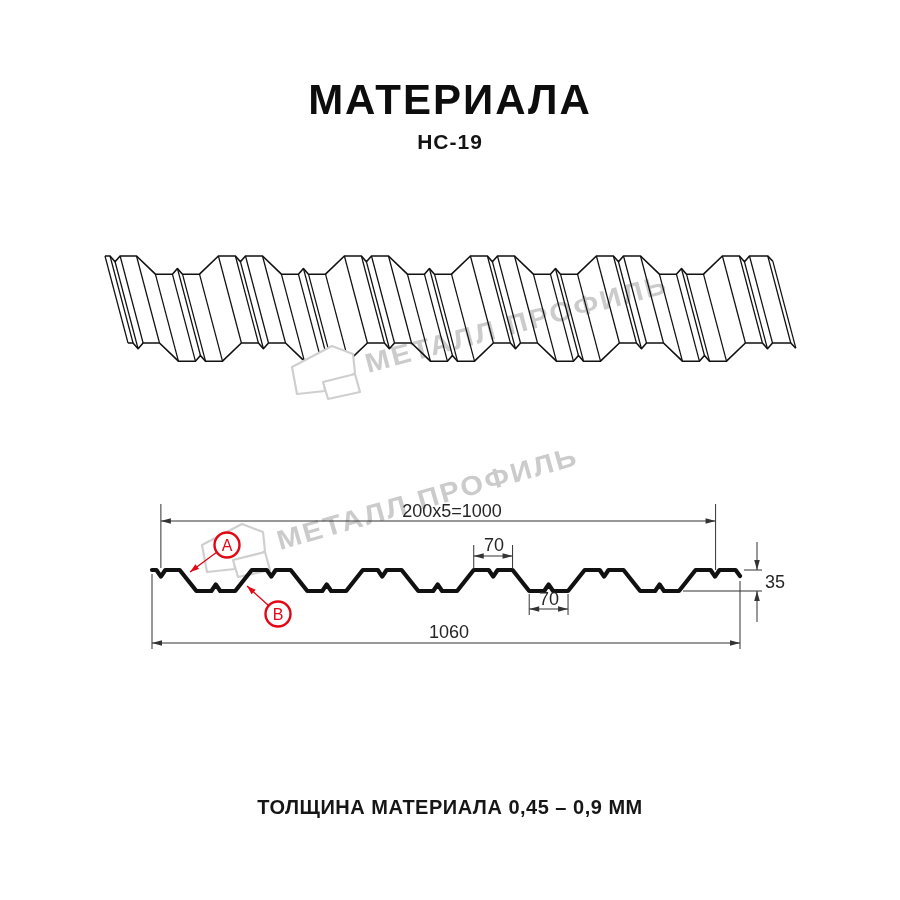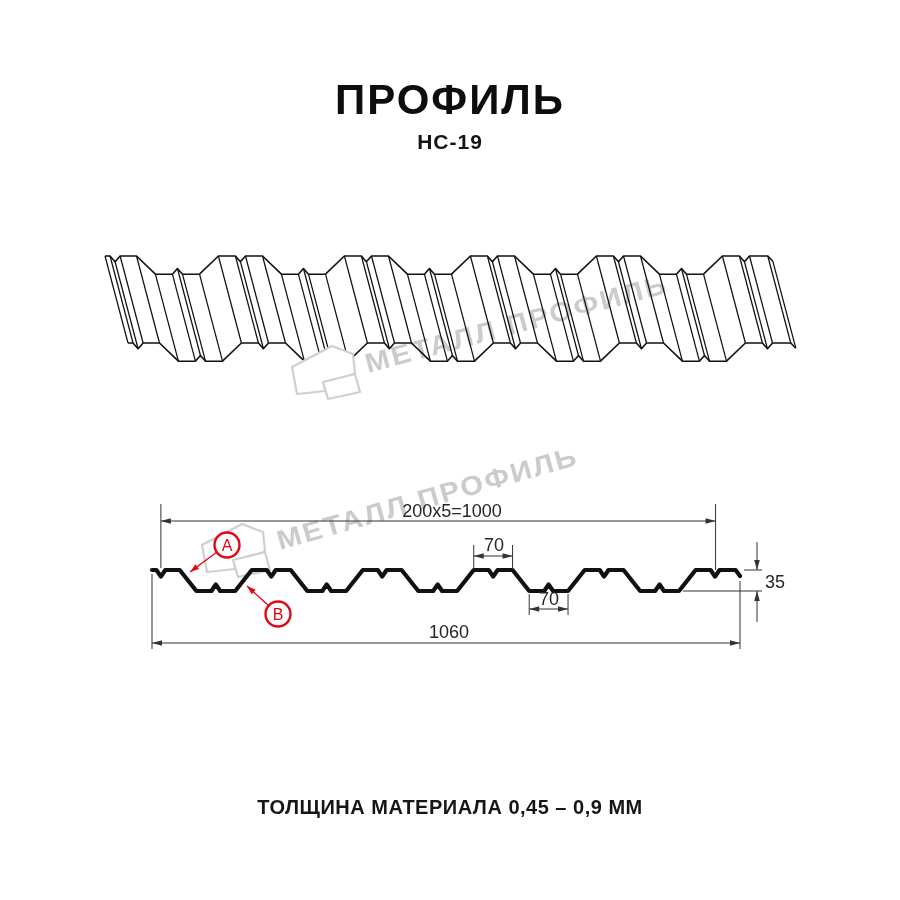--- a/index.html
+++ b/index.html
@@ -15,21 +15,21 @@
           font-size:27px;letter-spacing:2px;fill:#cbcbcb;}
   .dimtxt{font-family:"Liberation Sans","DejaVu Sans",sans-serif;font-size:18px;fill:#262626;}
   .callout-letter{font-family:"Liberation Sans","DejaVu Sans",sans-serif;font-size:16px;}
 </style>
 </head>
 <body>
 
 <div class="page">
 
   <div class="hdr">
-    <div class="title">ПРОФИЛЬ</div>
+    <div class="title">МАТЕРИАЛА</div>
     <div class="subtitle">НС-19</div>
   </div>
 
   <svg id="gfx" width="900" height="900" viewBox="0 0 900 900">
 
     <text class="wmtext" transform="translate(368,373) rotate(-15)" textLength="312" lengthAdjust="spacingAndGlyphs">МЕТАЛЛ ПРОФИЛЬ</text>
 
     <g id="g-sheet3d" fill="none">
         <line x1="105" y1="256" x2="128" y2="343" stroke="#111111" stroke-width="1.25"></line>
         <line x1="110.04" y1="256" x2="133.04000000000002" y2="343" stroke="#111111" stroke-width="1.25"></line>

